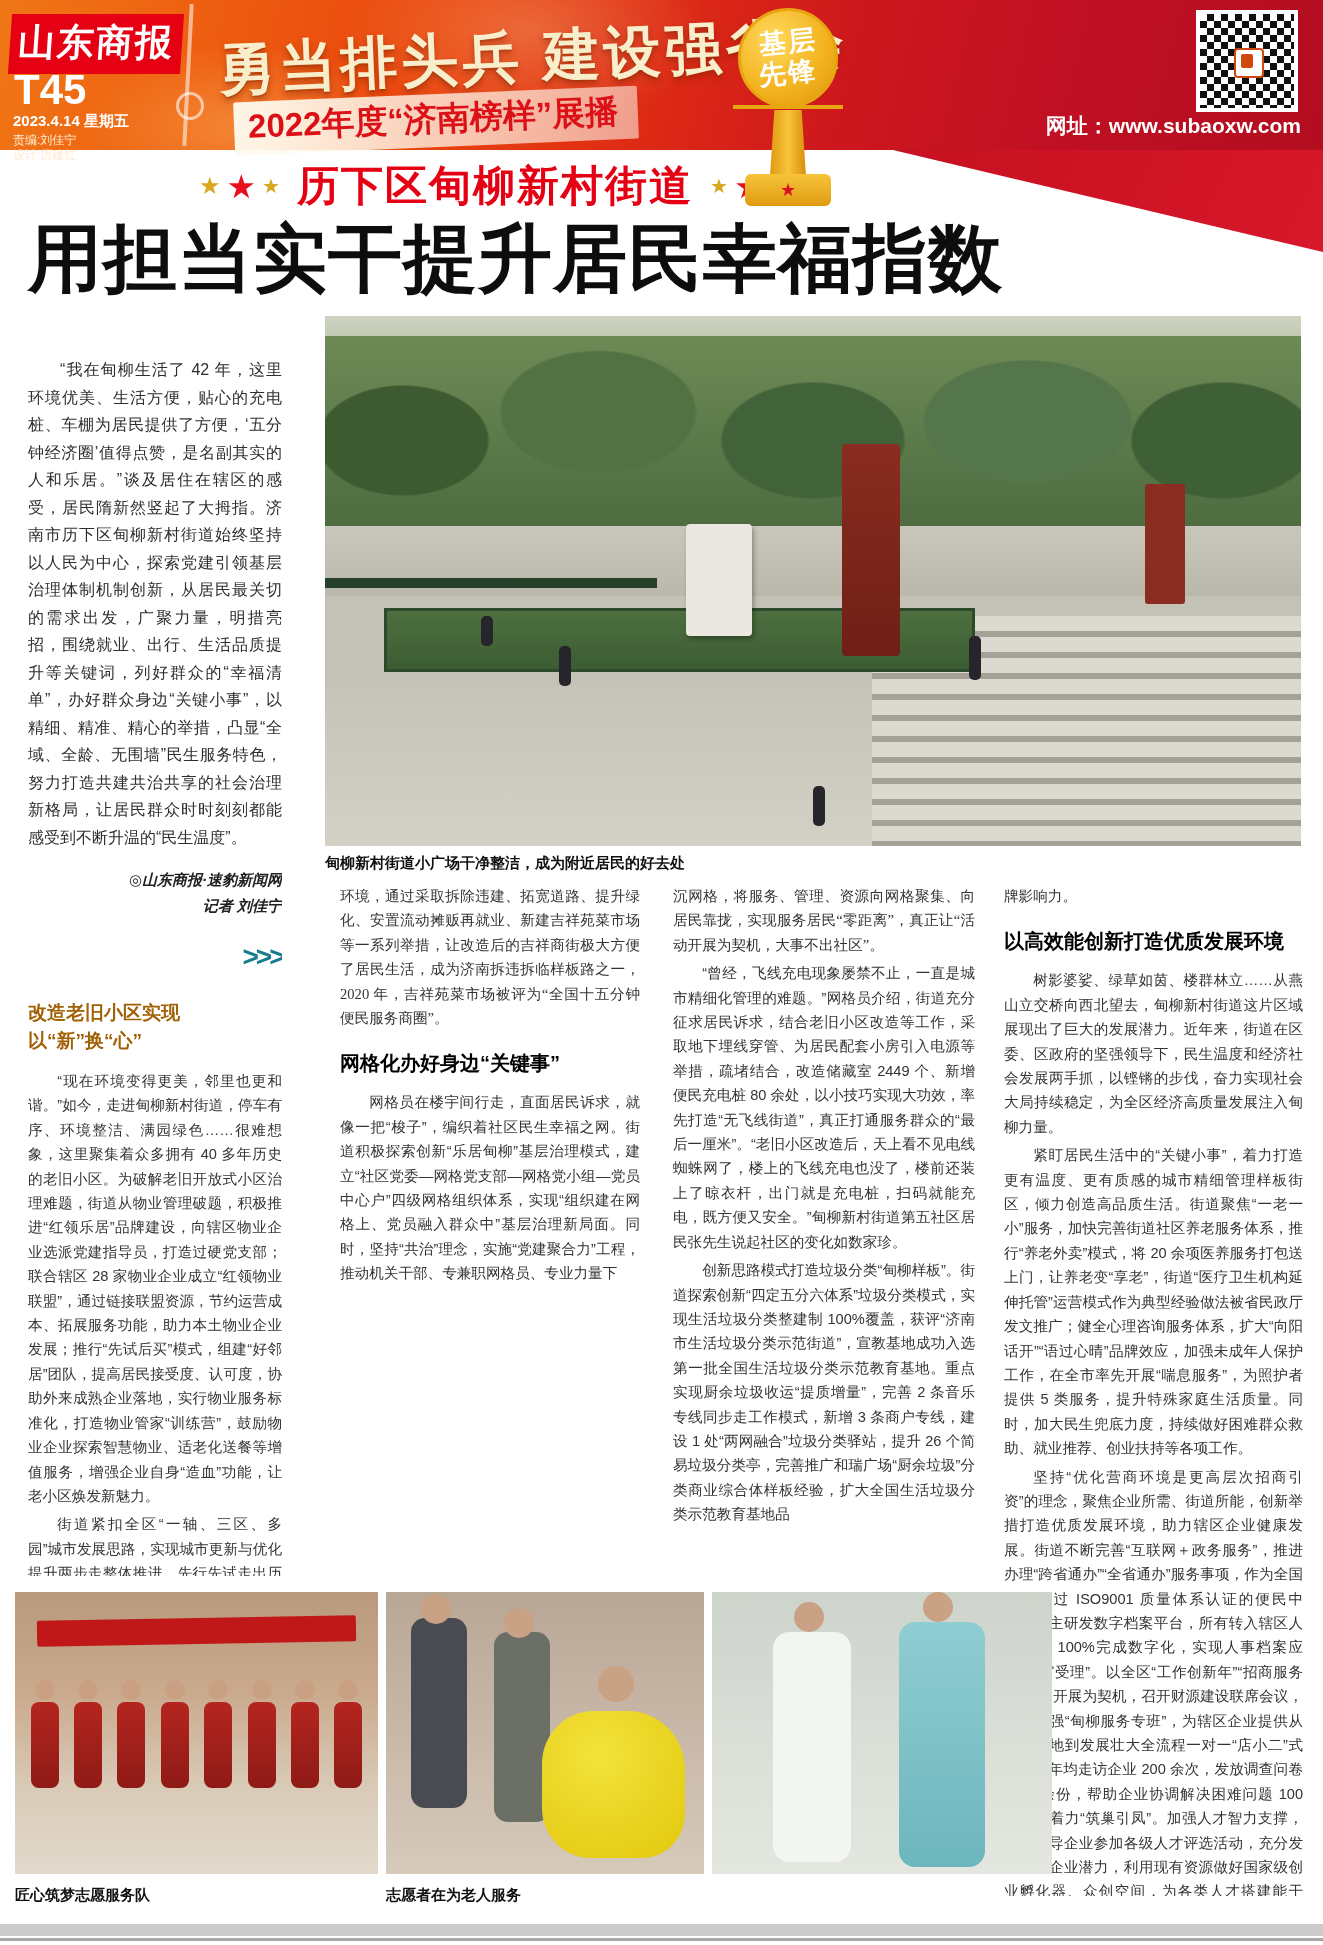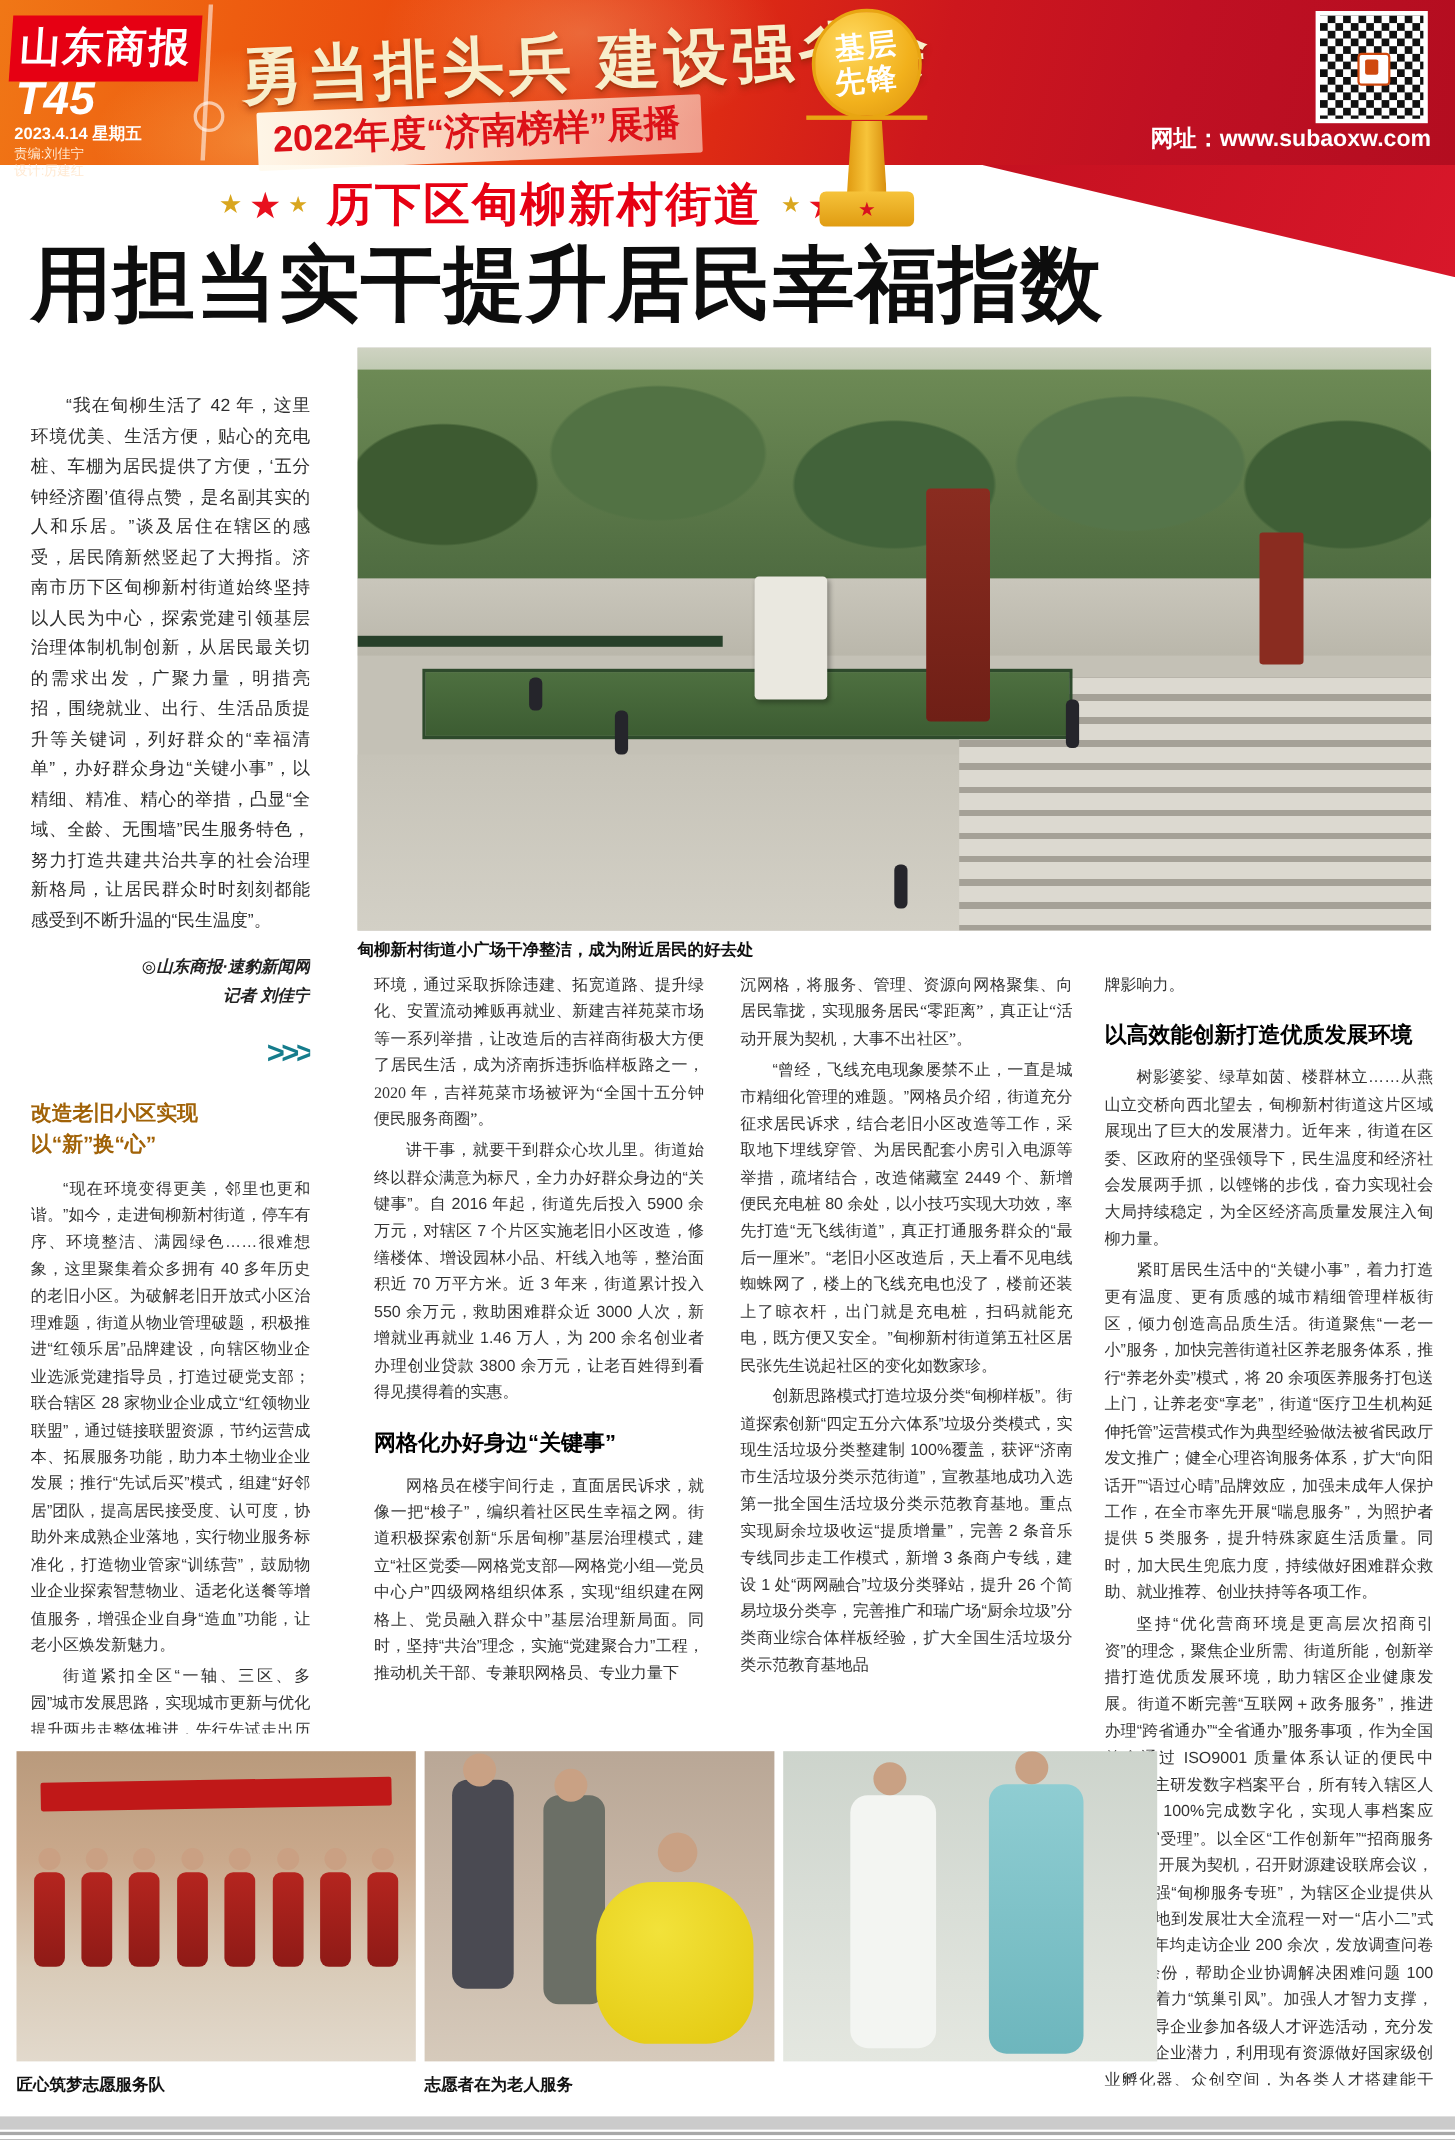--- a/index.html
+++ b/index.html
@@ -15,21 +15,21 @@
     background:
       radial-gradient(220px 120px at 18% 85%, rgba(255,220,120,.35), transparent 70%),
       radial-gradient(260px 140px at 40% 20%, rgba(255,240,180,.25), transparent 70%),
       linear-gradient(104deg,#f07716 0%,#ee5d10 16%,#e9430e 34%,#dd2a14 50%,#cd171d 64%,#c01023 80%,#b30d20 100%);
   }
   .paper-name{
     position:absolute;left:10px;top:14px;background:#e60013;color:#fff;
     font-size:37px;font-weight:900;letter-spacing:2px;padding:4px 8px 6px 8px;
     transform:skewX(-4deg);
   }
-  .page-no{position:absolute;left:14px;top:66px;color:#fff;font-size:42px;font-weight:700;font-style:italic;}
+  .page-no{position:absolute;left:14px;top:66px;color:#fff;font-size:42px;font-weight:700;}
   .m-date{position:absolute;left:13px;top:112px;color:#fff;font-size:15px;font-weight:700;}
   .m-editor{position:absolute;left:13px;top:132px;color:#ffe9d2;font-size:12px;}
   .m-designer{position:absolute;left:13px;top:147px;color:#ffe9d2;font-size:12px;z-index:5;}
   .header-emblem{position:absolute;left:186px;top:4px;width:4px;height:142px;background:rgba(255,255,255,.55);transform:rotate(3deg);}
   .header-emblem-ring{position:absolute;left:176px;top:92px;width:22px;height:22px;border:3px solid rgba(255,255,255,.6);border-radius:50%;}
   .banner-title{
     position:absolute;left:218px;top:16px;width:760px;
     font-size:57px;font-weight:900;letter-spacing:4px;color:#f8eecb;
     text-shadow:0 2px 0 rgba(150,50,0,.35),0 4px 6px rgba(120,30,0,.45);
     transform:rotate(-2.4deg);white-space:nowrap;
@@ -206,21 +206,20 @@
     <div class="ph-sign2"></div>
     <div class="ph-fig" style="left:16%;top:300px;"></div>
     <div class="ph-fig" style="left:24%;top:330px;height:40px;"></div>
     <div class="ph-fig" style="left:66%;top:320px;height:44px;"></div>
     <div class="ph-fig" style="left:50%;top:470px;height:40px;"></div>
   </div>
   <div class="caption" style="left:325px;top:854px;text-align:right;">甸柳新村街道小广场干净整洁，成为附近居民的好去处</div>
 
   <div class="colA">
     <p class="bodytext cont">环境，通过采取拆除违建、拓宽道路、提升绿化、安置流动摊贩再就业、新建吉祥苑菜市场等一系列举措，让改造后的吉祥商街极大方便了居民生活，成为济南拆违拆临样板路之一，2020 年，吉祥苑菜市场被评为“全国十五分钟便民服务商圈”。</p>
-    <p class="bodytext">讲干事，就要干到群众心坎儿里。街道始终以群众满意为标尺，全力办好群众身边的“关键事”。自 2016 年起，街道先后投入 5900 余万元，对辖区 7 个片区实施老旧小区改造，修缮楼体、增设园林小品、杆线入地等，整治面积近 70 万平方米。近 3 年来，街道累计投入 550 余万元，救助困难群众近 3000 人次，新增就业再就业 1.46 万人，为 200 余名创业者办理创业贷款 3800 余万元，让老百姓得到看得见摸得着的实惠。</p>
     <div class="colh">网格化办好身边“关键事”</div>
     <p class="bodytext">网格员在楼宇间行走，直面居民诉求，就像一把“梭子”，编织着社区民生幸福之网。街道积极探索创新“乐居甸柳”基层治理模式，建立“社区党委—网格党支部—网格党小组—党员中心户”四级网格组织体系，实现“组织建在网格上、党员融入群众中”基层治理新局面。同时，坚持“共治”理念，实施“党建聚合力”工程，推动机关干部、专兼职网格员、专业力量下</p>
   </div>
   <div class="colB">
     <p class="bodytext cont">沉网格，将服务、管理、资源向网格聚集、向居民靠拢，实现服务居民“零距离”，真正让“活动开展为契机，大事不出社区”。</p>
     <p class="bodytext">“曾经，飞线充电现象屡禁不止，一直是城市精细化管理的难题。”网格员介绍，街道充分征求居民诉求，结合老旧小区改造等工作，采取地下埋线穿管、为居民配套小房引入电源等举措，疏堵结合，改造储藏室 2449 个、新增便民充电桩 80 余处，以小技巧实现大功效，率先打造“无飞线街道”，真正打通服务群众的“最后一厘米”。“老旧小区改造后，天上看不见电线蜘蛛网了，楼上的飞线充电也没了，楼前还装上了晾衣杆，出门就是充电桩，扫码就能充电，既方便又安全。”甸柳新村街道第五社区居民张先生说起社区的变化如数家珍。</p>
     <p class="bodytext">创新思路模式打造垃圾分类“甸柳样板”。街道探索创新“四定五分六体系”垃圾分类模式，实现生活垃圾分类整建制 100%覆盖，获评“济南市生活垃圾分类示范街道”，宣教基地成功入选第一批全国生活垃圾分类示范教育基地。重点实现厨余垃圾收运“提质增量”，完善 2 条音乐专线同步走工作模式，新增 3 条商户专线，建设 1 处“两网融合”垃圾分类驿站，提升 26 个简易垃圾分类亭，完善推广和瑞广场“厨余垃圾”分类商业综合体样板经验，扩大全国生活垃圾分类示范教育基地品</p>
   </div>
   <div class="colC">
     <p class="bodytext cont">牌影响力。</p>

